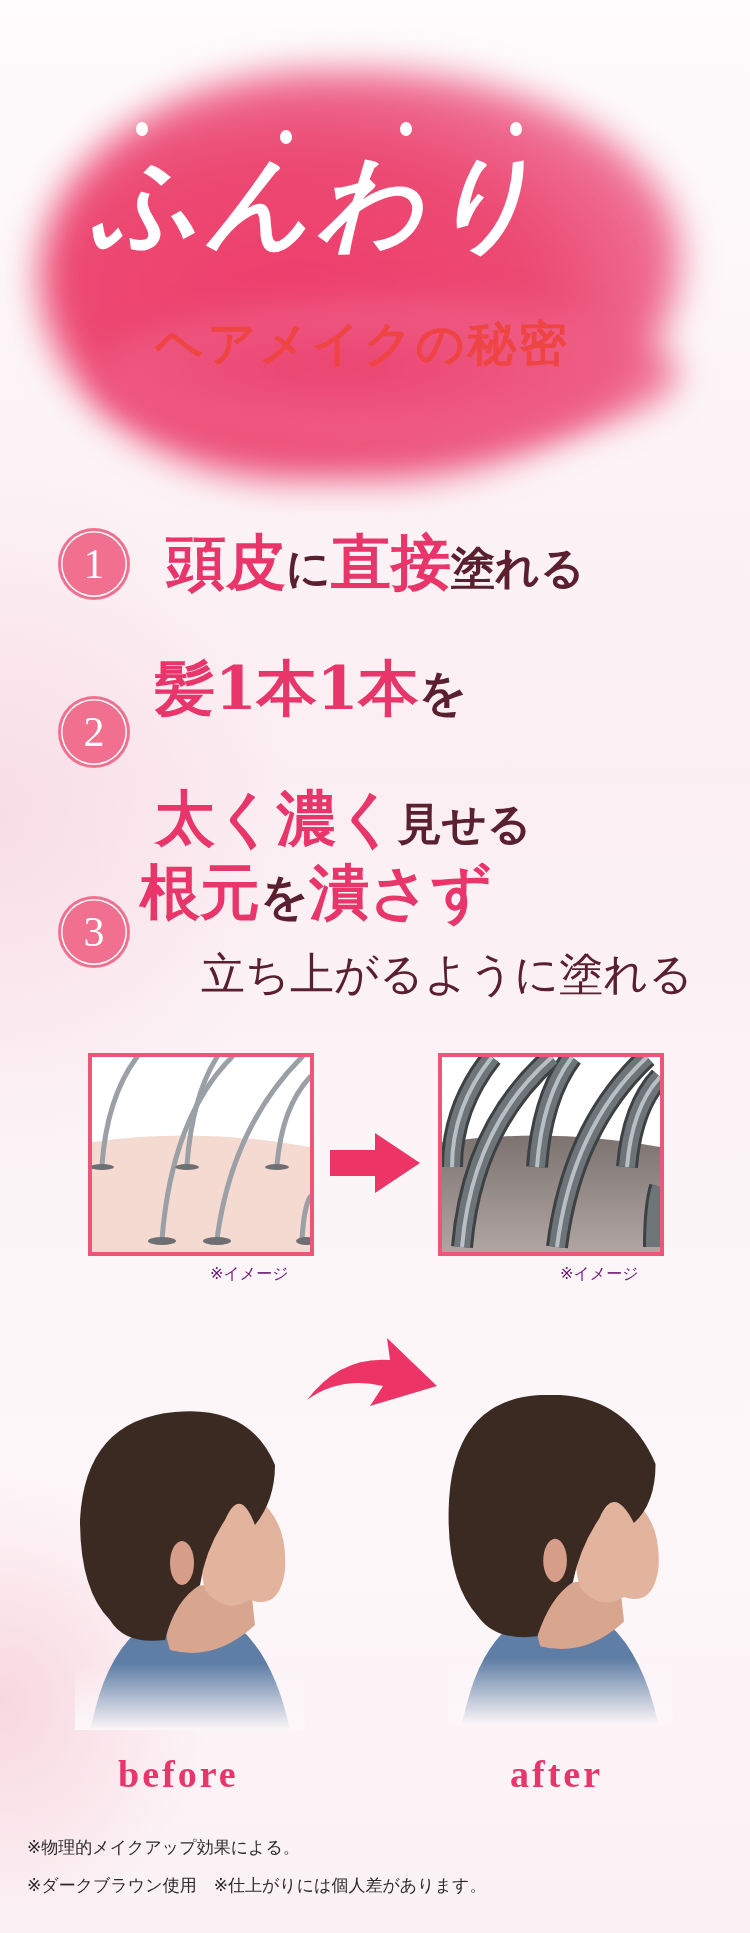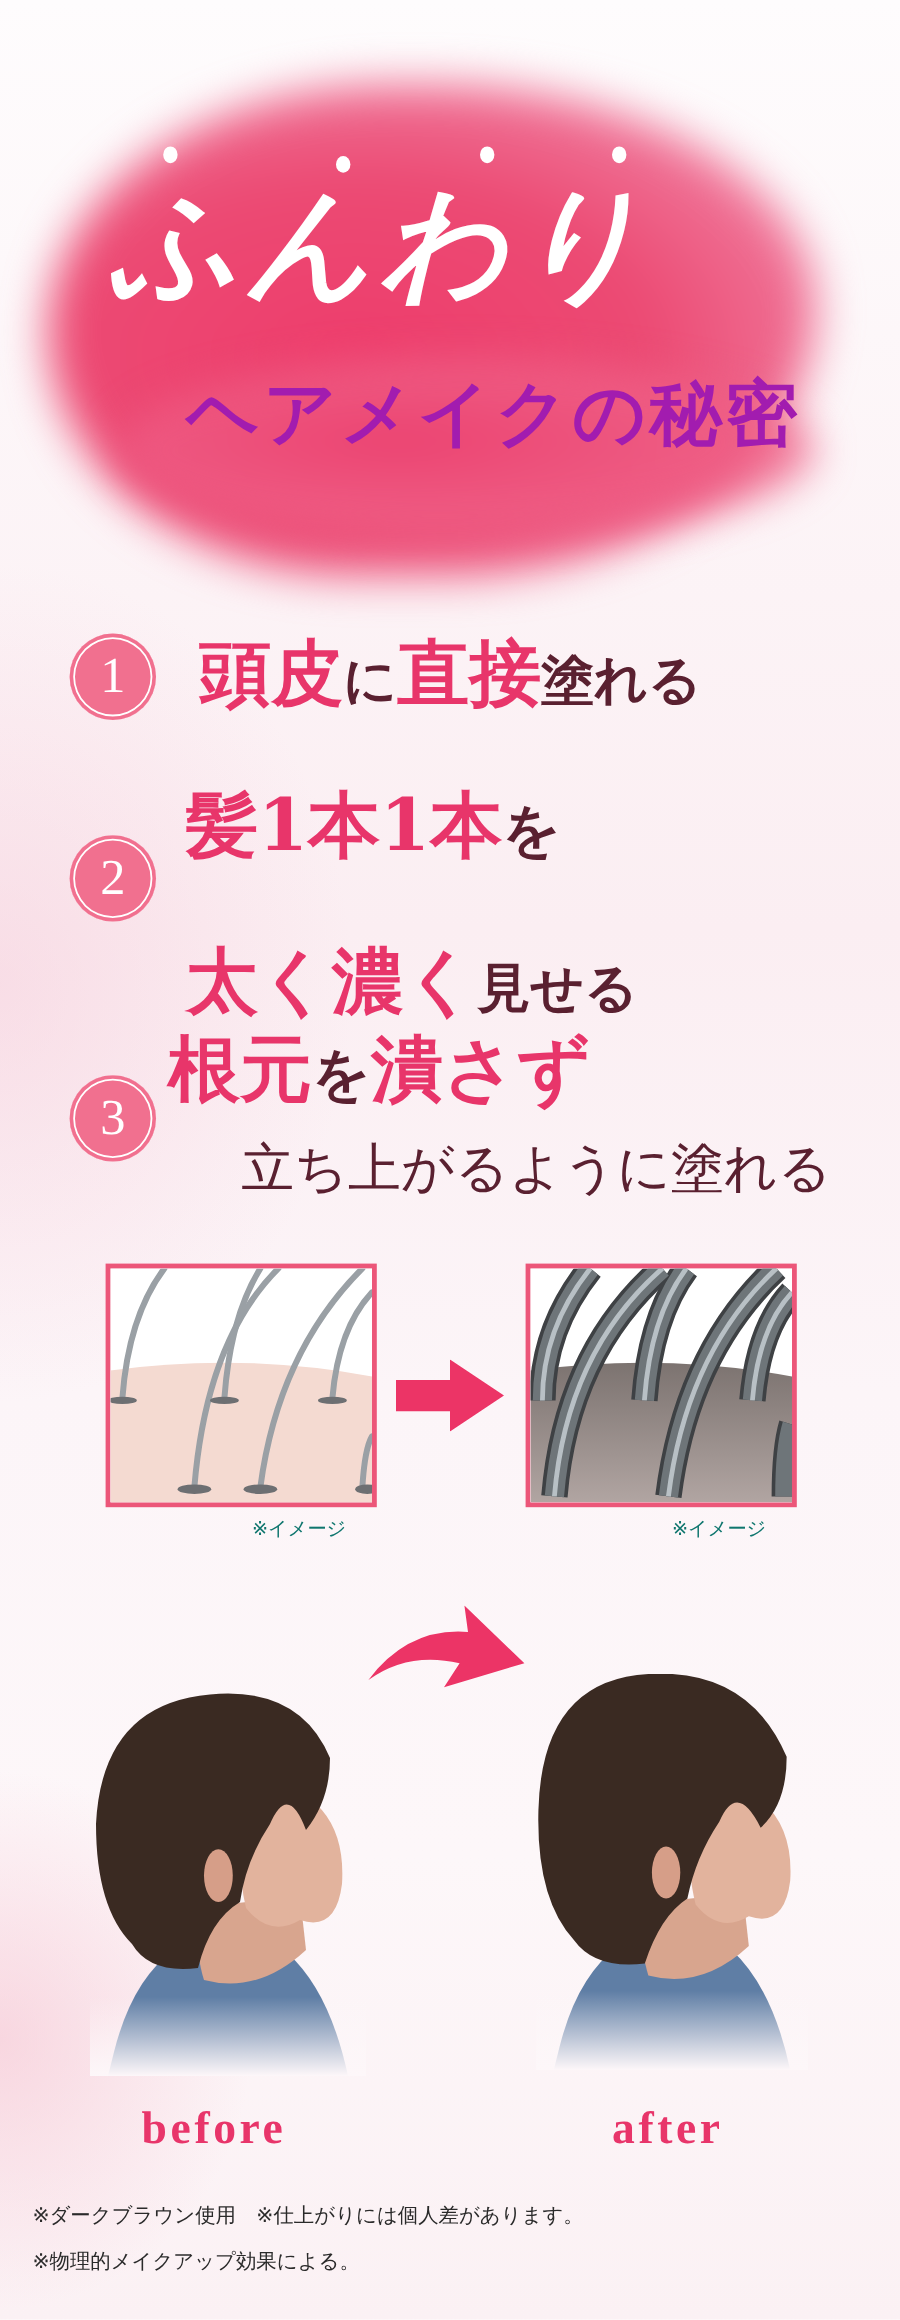--- a/index.html
+++ b/index.html
@@ -42,23 +42,23 @@
     font-family: "DejaVu Serif", serif;
     font-size: 104px;
     color: #ffffff;
     letter-spacing: 6px;
     font-style: italic;
     line-height: 1;
   }
   .hero-subtitle {
     position: absolute;
     left: 155px; top: 320px;
-    font-family: Liberation Mono, monospace;
-    font-size: 60px;
-    color: #a21caf;
+    font-family: Liberation Sans, sans-serif;
+    font-size: 48px;
+    color: #ef4444;
     letter-spacing: 3px;
     line-height: 1;
   }
 
   
   .point-badge {
     position: absolute;
     width: 72px; height: 72px;
     border-radius: 50%;
     background: #f1708f;
@@ -85,21 +85,21 @@
   .illus {
     position: absolute;
     width: 226px; height: 203px;
     border: 4px solid #ec5679;
     overflow: hidden;
   }
   .illus-caption {
     position: absolute;
     font-family: "DejaVu Sans", sans-serif;
     font-size: 16px;
-    color: #0f766e;
+    color: #701a75;
   }
   .arrow-right {
     position: absolute;
     left: 330px; top: 1133px;
   }
 
   
   .photo {
     position: absolute;
     width: 230px; height: 330px;
@@ -266,15 +266,15 @@
     <path d="M2 115 Q5 5 95 0 Q180 -5 212 70 Q212 110 190 130 Q170 90 155 125 Q135 155 128 190 Q105 205 92 245 Q50 250 32 225 Q0 190 2 115 Z" fill="#3a2a22"></path>
     <ellipse cx="110" cy="168" rx="12" ry="22" fill="#d69e88"></ellipse>
     <rect width="230" height="335" fill="url(#fade2)"></rect>
   </svg>
 
   <div class="photo-label" style="left:118px;top:1752px;">before</div>
   <div class="photo-label" style="left:510px;top:1752px;">after</div>
 </div>
 
 <div class="notes">
+  <div>※物理的メイクアップ効果による。</div>
   <div>※ダークブラウン使用　※仕上がりには個人差があります。</div>
-  <div>※物理的メイクアップ効果による。</div>
 </div>
 
 </body></html>

